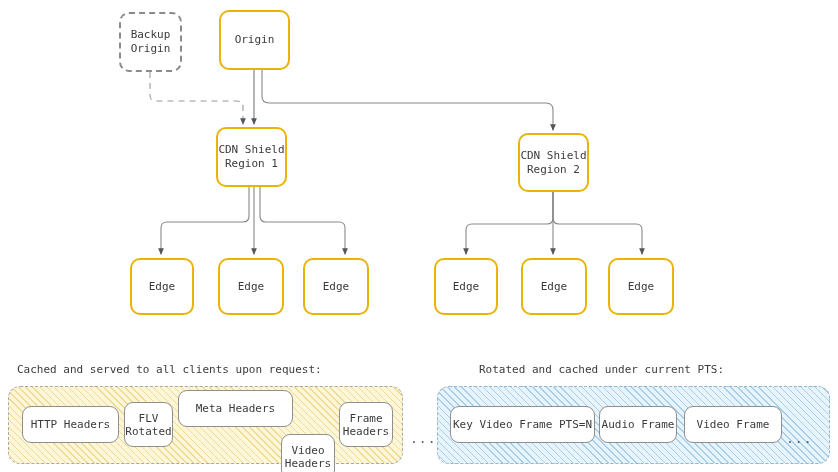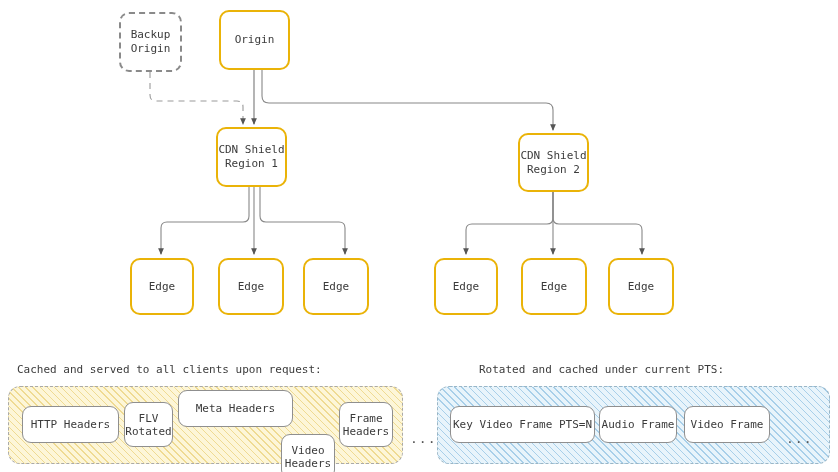--- a/index.html
+++ b/index.html
@@ -193,17 +193,17 @@
 
   <div class="ellipsis" style="left:410px; top:432px;">...</div>
 
   <div class="caption" style="left:444px; top:363px;margin-left:35px;">Rotated and cached under current PTS:</div>
 
   <div class="group blue" style="left:437px; top:386px; width:393px; height:78px;">
   </div>
 
   <div class="chip" style="left:599px; top:406px; width:78px; height:37px;">Audio Frame</div>
   <div class="chip" style="left:450px; top:406px; width:145px; height:37px;">Key Video Frame PTS=N</div>
-  <div class="chip" style="left:684px; top:406px; width:86px; height:37px;">Video Frame</div>
+  <div class="chip" style="left:684px; top:406px; width:98px; height:37px;">Video Frame</div>
 
   <div class="ellipsis" style="left:786px; top:432px;">...</div>
 
 </div>
 
 </body></html>

